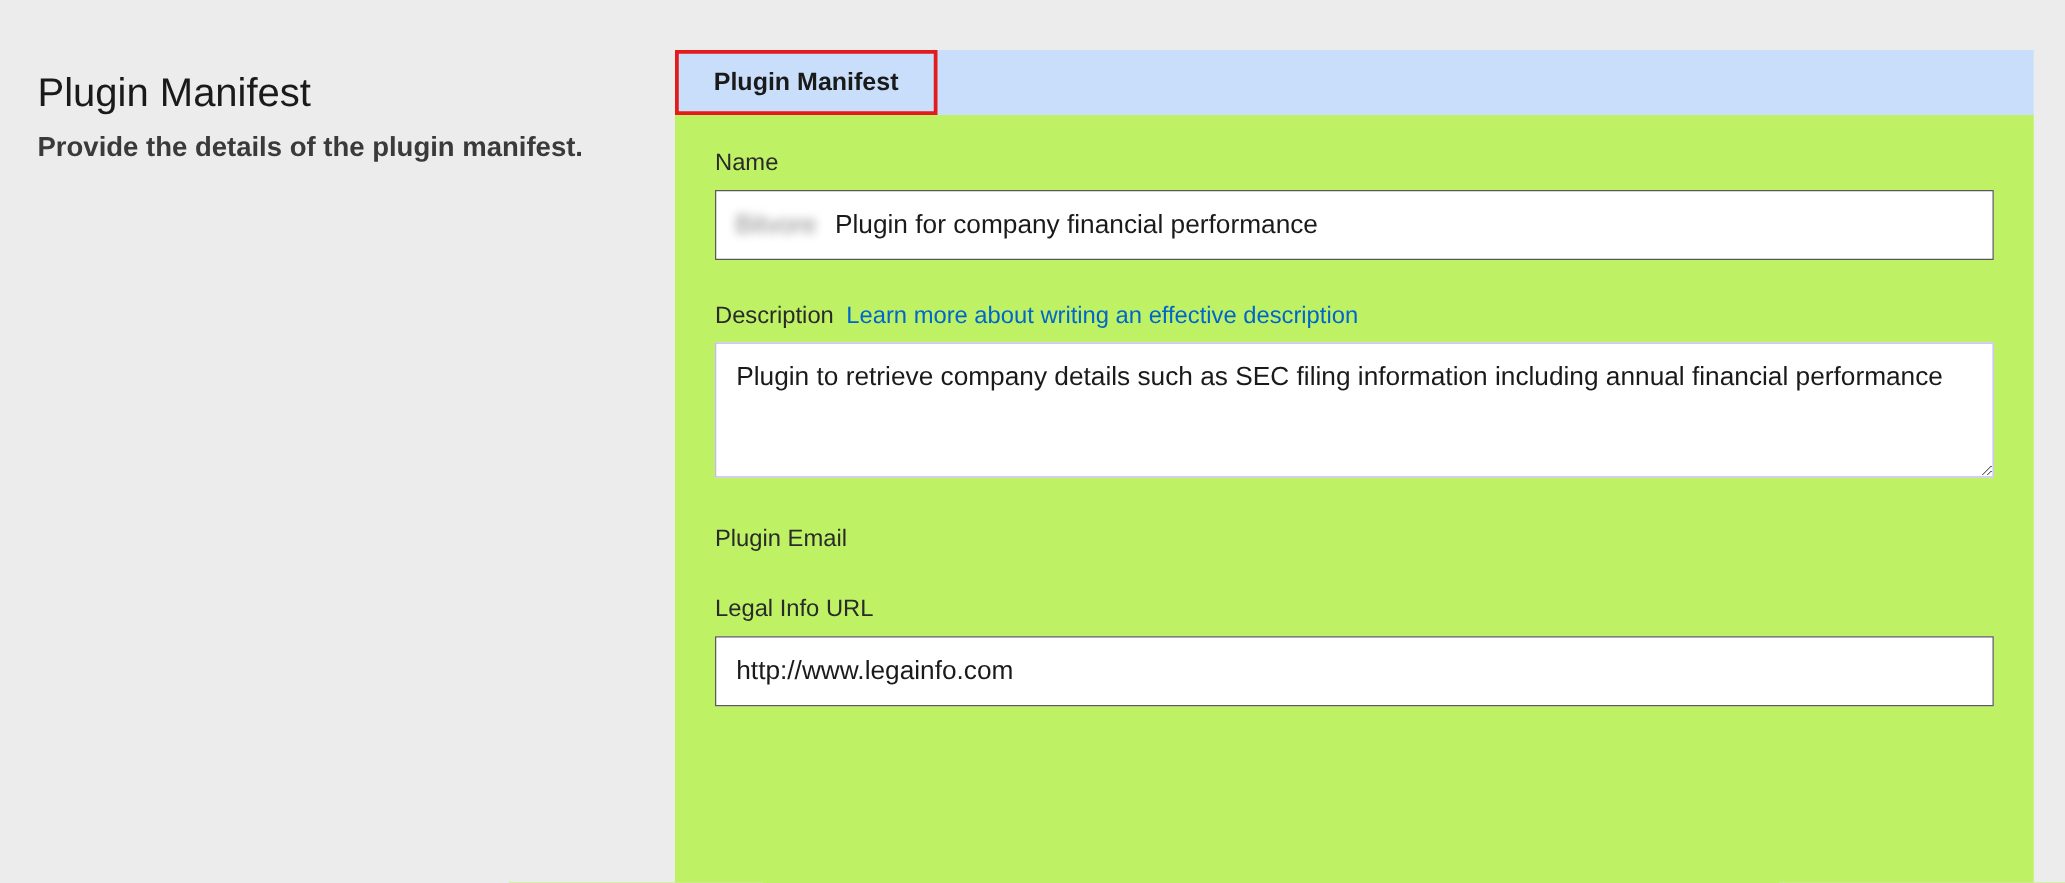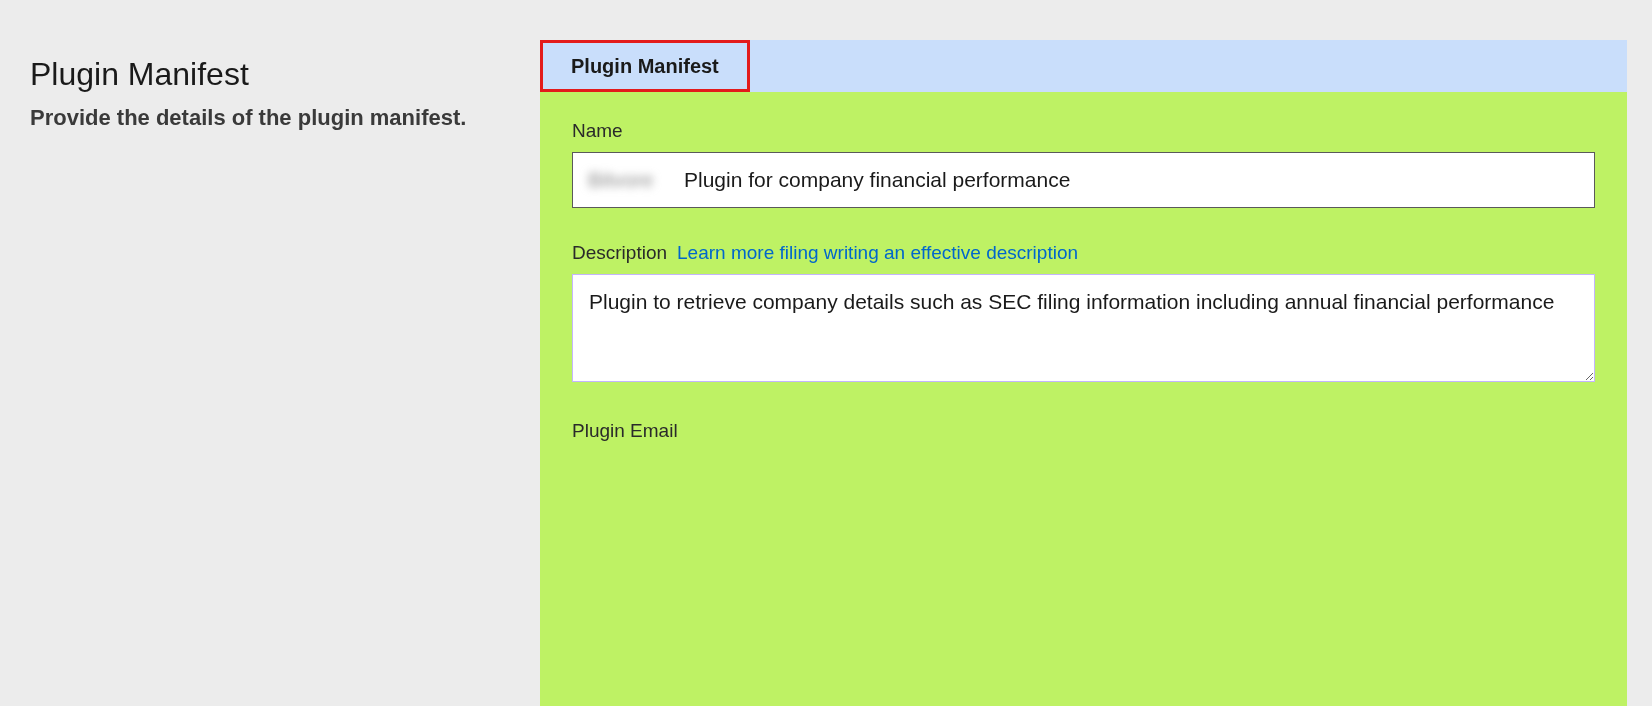--- a/index.html
+++ b/index.html
@@ -102,21 +102,21 @@
       left: 16px;
       top: 50%;
       transform: translateY(-50%);
       font-size: 21px;
       color: #888;
       filter: blur(4px);
       pointer-events: none;
     }
     .name-visible {
       position: absolute;
-      left: 112px;
+      left: 96px;
       top: 50%;
       transform: translateY(-50%);
       font-size: 21px;
       color: #1a1a1a;
       pointer-events: none;
       text-align: center;
     }
     .email-input-wrap {
       position: relative;
       width: 100%;
@@ -176,27 +176,33 @@
         <div class="name-input-wrap">
           <input type="text" class="text-input" value="" style="">
           <span class="blurred-prefix">Bitvore</span>
           <span class="name-visible">Plugin for company financial performance</span>
         </div>
       </div>
 
       <div class="field-group">
         <div class="field-label-row">
           <span class="field-label">Description</span>
-          <a class="help-link">Learn more filing writing an effective description</a>
+          <a class="help-link">Learn more about writing an effective description</a>
         </div>
         <textarea class="text-area" style="">Plugin to retrieve company details such as SEC filing information including annual financial performance</textarea>
       </div>
 
       <div class="field-group">
         <div class="field-label-row">
           <span class="field-label">Plugin Email</span>
         </div>
       </div>
 
+      <div class="field-group">
+        <div class="field-label-row">
+          <span class="field-label">Legal Info URL</span>
+        </div>
+        <input type="text" class="text-input" value="http://www.legainfo.com" style="">
+      </div>
 
     </div>
   </main>
 </div>
 
 </body></html>

